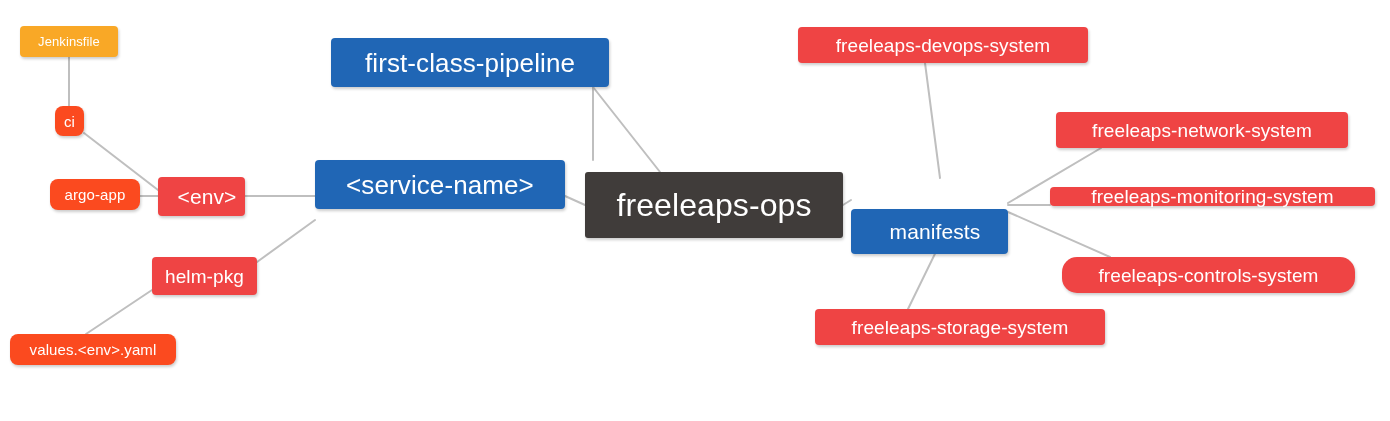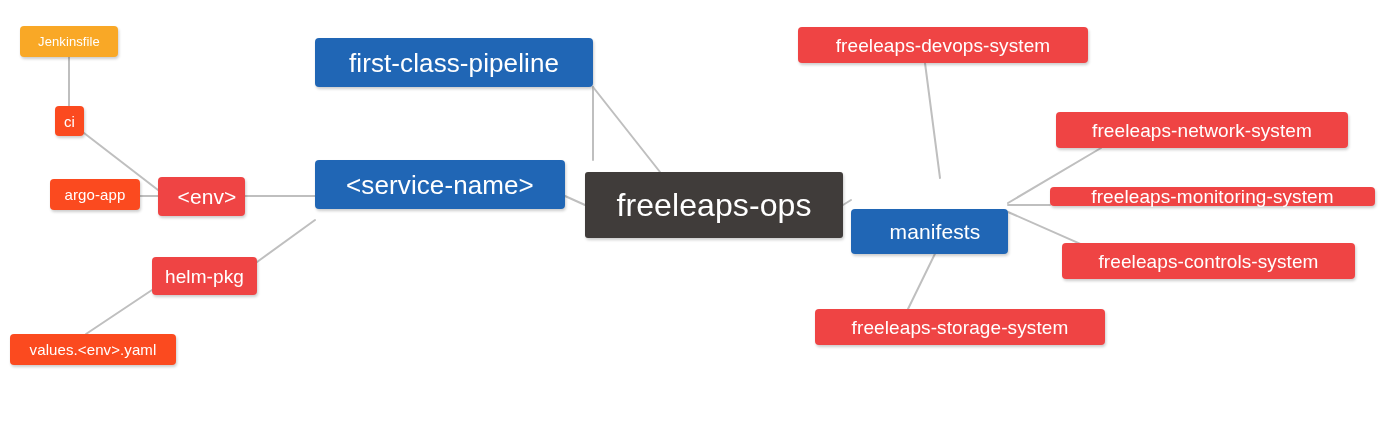--- a/index.html
+++ b/index.html
@@ -40,21 +40,21 @@
     box-shadow: 1px 2px 3px rgba(0,0,0,0.20);
     letter-spacing: 0.1px;
   }
   .node.root {
     background: #403c3a;
     border-radius: 3px;
     font-size: 32px;
   }
   .node.blue  { background: #2066b5; }
   .node.green { background: #ef4444; }
-  .node.red   { background: #fb4a1f; }
+  .node.red   { background: #fb4a1f; border-radius: 8px; }
   .node.orange{ background: #f9a826; }
 
   .sz-xl { font-size: 30px; }
   .sz-lg { font-size: 26px; }
   .sz-md { font-size: 21px; padding-left: 11px; }
   .sz-sm { font-size: 19px; }
   .sz-xs { font-size: 15px; }
   .sz-xxs{ font-size: 13px; }
 </style>
 </head>
@@ -78,21 +78,21 @@
       <line x1="1008" y1="212" x2="1110" y2="257" stroke="#bfbfbf" stroke-width="2" stroke-linecap="round"></line>
       <line x1="950" y1="223" x2="908" y2="309" stroke="#bfbfbf" stroke-width="2" stroke-linecap="round"></line>
     </svg>
   <div id="node-layer">
       <div class="node root sz-xl" style="left: 585px; top: 172px; width: 258px; height: 66px;">
         <span>freeleaps-ops</span>
       </div>
       <div class="node blue sz-lg" style="left: 315px; top: 160px; width: 250px; height: 49px;">
         <span>&lt;service-name&gt;</span>
       </div>
-      <div class="node blue sz-lg" style="left: 315px; top: 38px; width: 278px; height: 49px;">
+      <div class="node blue sz-lg" style="left: 331px; top: 38px; width: 278px; height: 49px;">
         <span>first-class-pipeline</span>
       </div>
       <div class="node blue sz-md" style="left: 851px; top: 178px; width: 157px; height: 45px; margin-top: 31px;">
         <span>manifests</span>
       </div>
       <div class="node green sz-md" style="left: 158px; top: 177px; width: 87px; height: 39px;">
         <span>&lt;env&gt;</span>
       </div>
       <div class="node green sz-sm" style="left: 152px; top: 257px; width: 105px; height: 38px;">
         <span>helm-pkg</span>
@@ -111,20 +111,20 @@
       </div>
       <div class="node green sz-sm" style="left: 798px; top: 27px; width: 290px; height: 36px;">
         <span>freeleaps-devops-system</span>
       </div>
       <div class="node green sz-sm" style="left: 1056px; top: 112px; width: 292px; height: 36px;">
         <span>freeleaps-network-system</span>
       </div>
       <div class="node green sz-sm" style="left: 1050px; top: 187px; width: 325px; height: 19px;">
         <span>freeleaps-monitoring-system</span>
       </div>
-      <div class="node green sz-sm" style="left: 1062px; top: 243px; width: 293px; height: 36px;">
+      <div class="node green sz-sm" style="left: 1062px; top: 257px; width: 293px; height: 36px; border-radius: 15px;">
         <span>freeleaps-controls-system</span>
       </div>
       <div class="node green sz-sm" style="left: 815px; top: 309px; width: 290px; height: 36px;">
         <span>freeleaps-storage-system</span>
       </div>
     </div>
 </div>
 
 </body></html>

